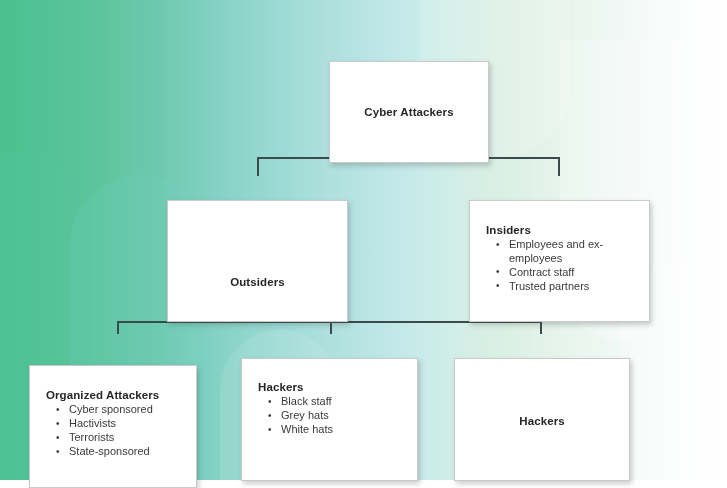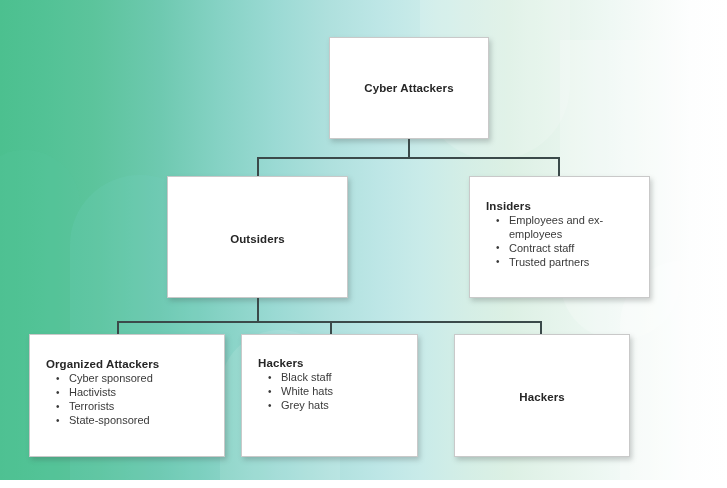--- a/index.html
+++ b/index.html
@@ -103,20 +103,21 @@
   .conn-v { width: 2px; }
   .conn-h { height: 2px; }
 
   
   .node {
     position: absolute;
     background: #ffffff;
     border: 1px solid #c9c9c9;
     box-shadow: 2px 3px 5px rgba(60,70,70,0.26);
     box-sizing: border-box;
+    margin-top: 24px;
   }
   .node-centered {
     display: flex;
     align-items: center;
     justify-content: center;
   }
   .node-centered .node-title {
     font-size: 11.5px;
     font-weight: bold;
     color: #262626;
@@ -185,53 +186,53 @@
   <div class="conn conn-h" style="left:117px; top:321px; width:425px;"></div>
   <div class="conn conn-v" style="left:117px; top:321px; height:13px;"></div>
   <div class="conn conn-v" style="left:330px; top:321px; height:13px;"></div>
   <div class="conn conn-v" style="left:540px; top:321px; height:13px;"></div>
 
   <div class="node node-centered" style="left:329px; top:37px; width:160px; height:102px;">
     <div class="node-title">Cyber Attackers</div>
   </div>
 
   <div class="node node-centered" style="left:167px; top:176px; width:181px; height:122px;">
-    <div class="node-title" style="position:relative; top:2px;">Outsiders</div>
+    <div class="node-title" style="position:relative; top:21px;">Outsiders</div>
   </div>
 
   <div class="node node-list" style="left:469px; top:176px; width:181px; height:122px;">
     <div class="node-inner" style="top:22px;">
       <div class="node-title">Insiders</div>
       <ul class="bullets">
           <li>Employees and ex-employees</li>
           <li>Contract staff</li>
           <li>Trusted partners</li>
         </ul>
     </div>
   </div>
 
-  <div class="node node-list" style="left:29px; top:334px; width:196px; height:123px;">
+  <div class="node node-list" style="left:29px; top:341px; width:168px; height:123px;">
     <div class="node-inner" style="top:22px;">
       <div class="node-title">Organized Attackers</div>
       <ul class="bullets">
           <li>Cyber sponsored</li>
           <li>Hactivists</li>
           <li>Terrorists</li>
           <li>State-sponsored</li>
         </ul>
     </div>
   </div>
 
   <div class="node node-list" style="left:241px; top:334px; width:177px; height:123px;">
     <div class="node-inner" style="top:21px;">
       <div class="node-title">Hackers</div>
       <ul class="bullets">
           <li>Black staff</li>
+          <li>Grey hats</li>
           <li>White hats</li>
-          <li>Grey hats</li>
         </ul>
     </div>
   </div>
 
   <div class="node node-centered" style="left:454px; top:334px; width:176px; height:123px;">
     <div class="node-title" style="position:relative; top:1px;">Hackers</div>
   </div>
 
 </div>
 

